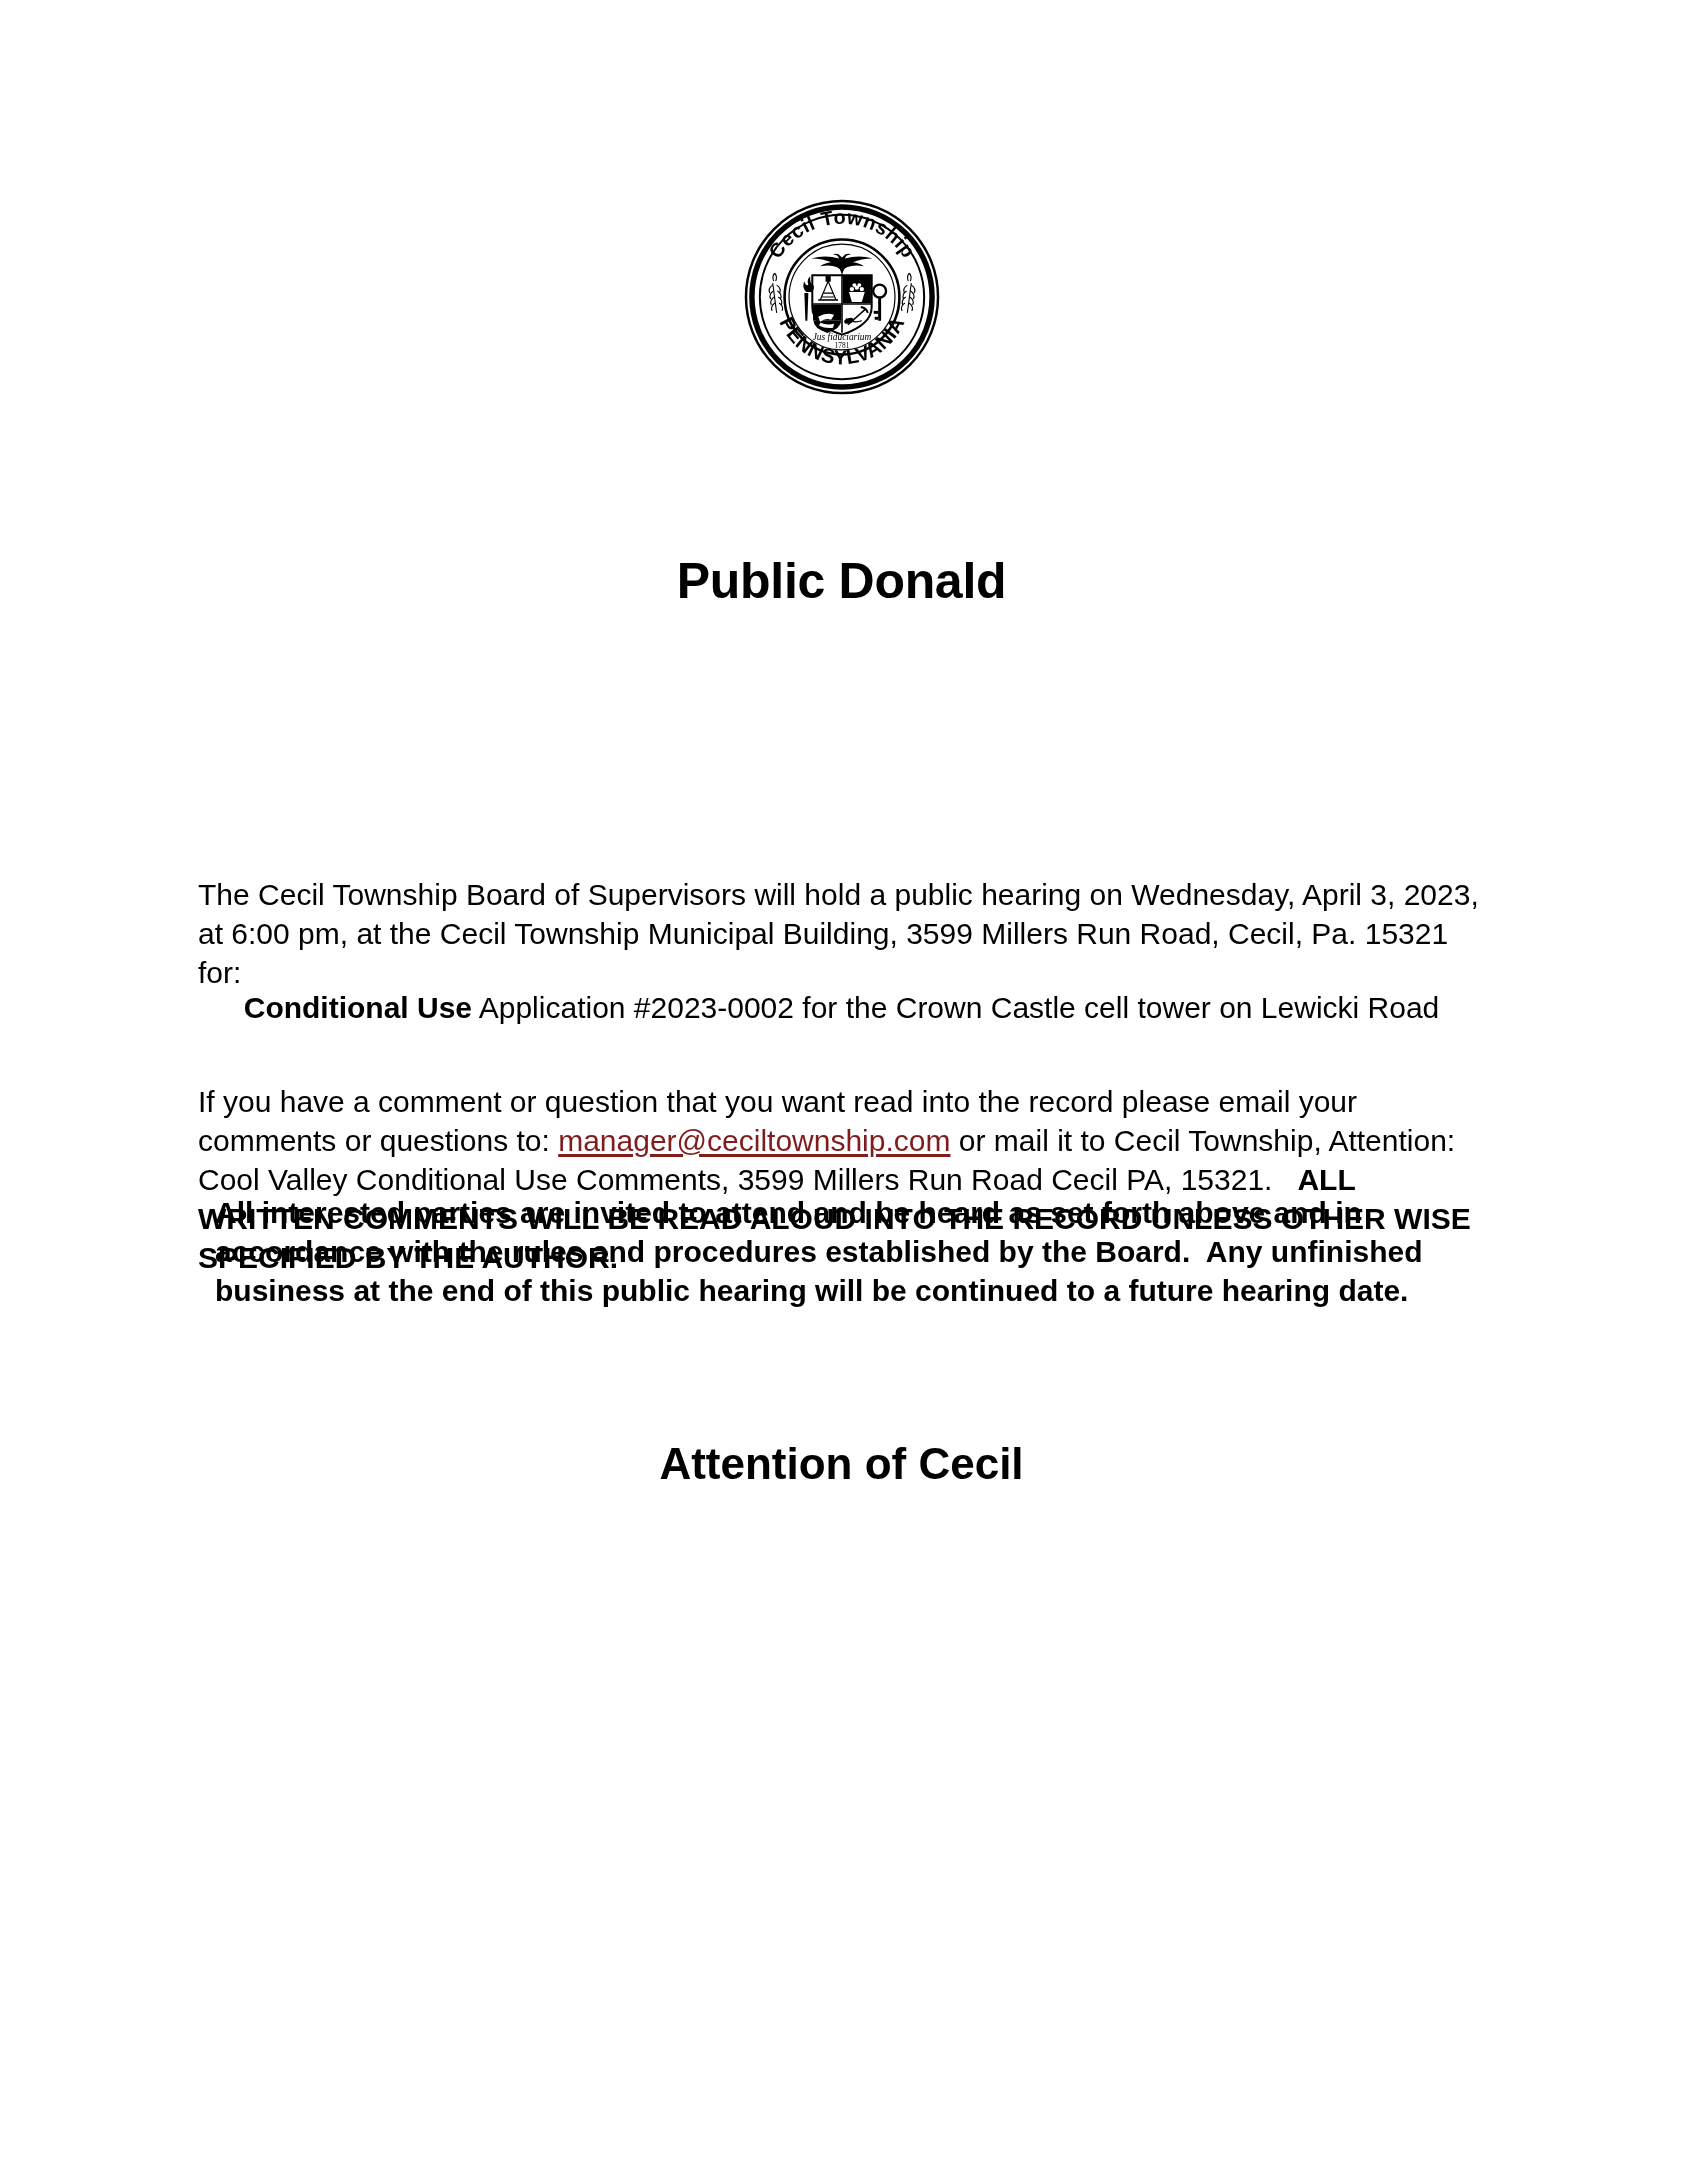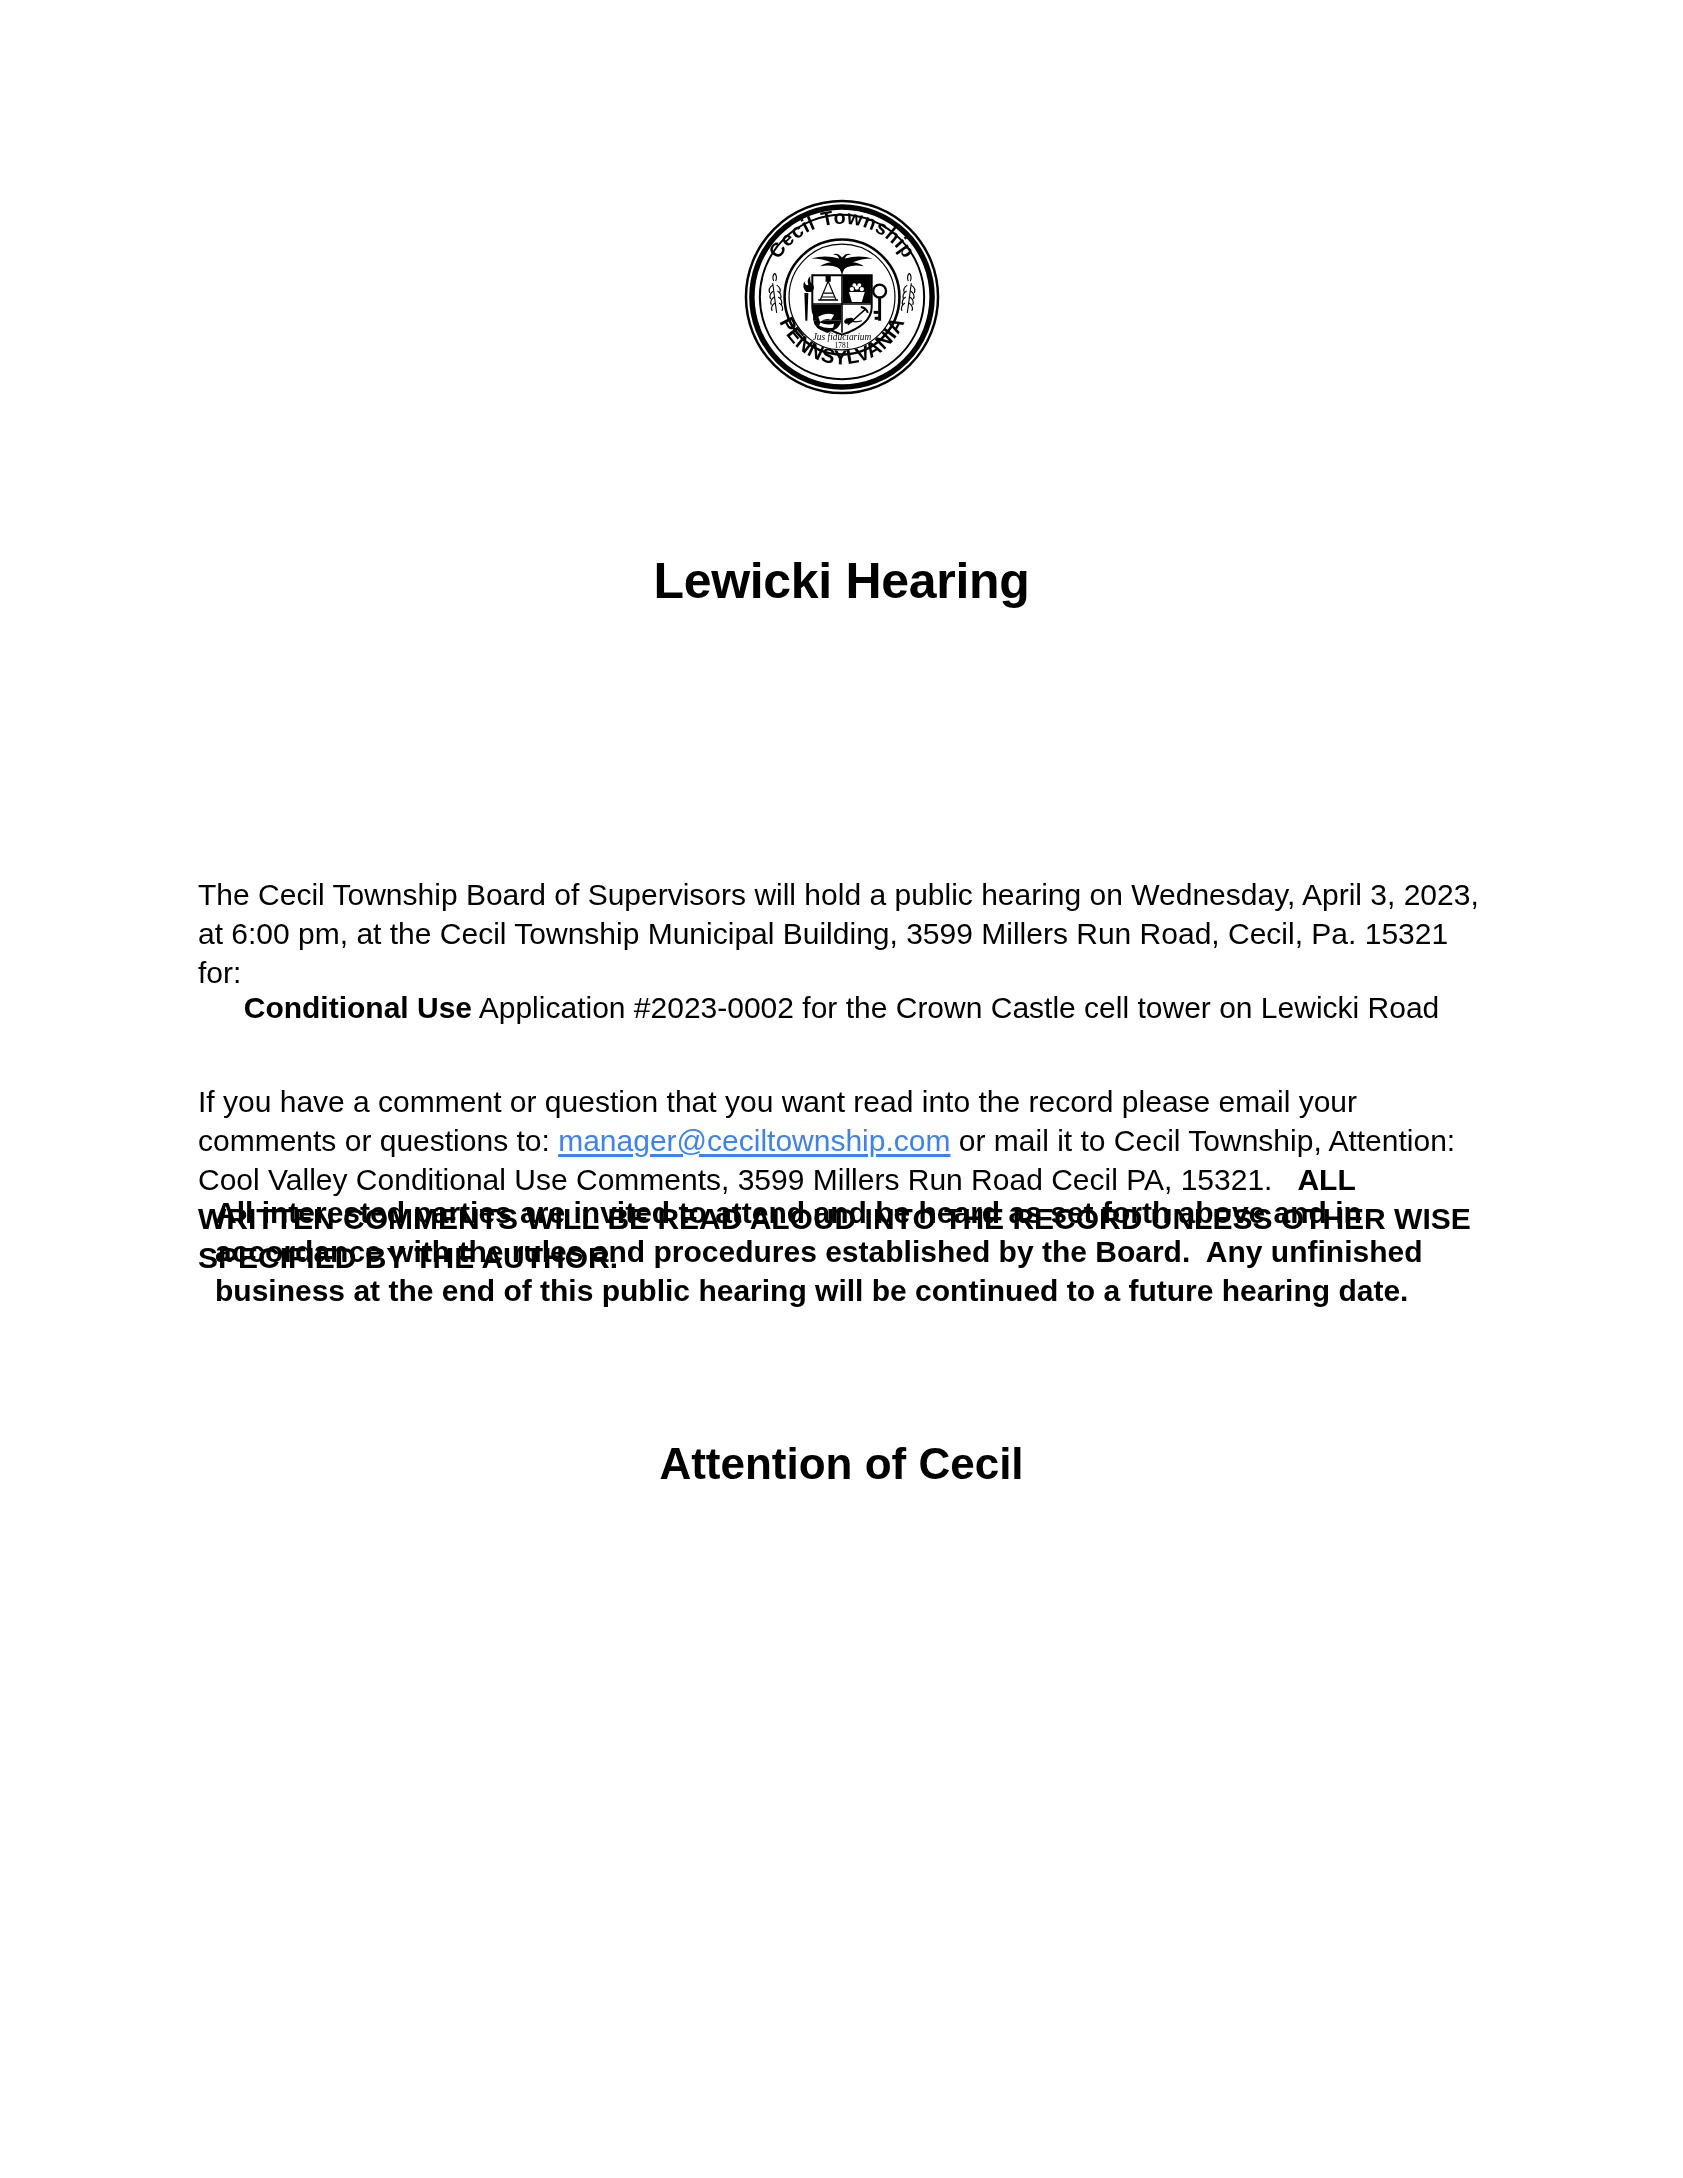--- a/index.html
+++ b/index.html
@@ -73,21 +73,21 @@
   .p-invited   { top: 1163px; font-weight: bold; margin-left: 17px; }
 
   .p-app .app-line {
     display: inline-block;
     text-align: left;
   }
 
   strong.b { font-weight: bold; }
 
   a.maillink {
-    color: #3b82f6;
+    color: #7f1d1d;
     text-decoration: underline;
     text-underline-offset: 3px;
   }
 
   
   .sig-block {
     position: absolute;
     left: 198px;
     width: 1287px;
     top: 1438px;
@@ -193,21 +193,21 @@
         <path d="M136.5,100 L139.5,100 L139.5,124 L136.5,124 Z" fill="#000"></path>
         <path d="M136.5,114 L132,114 L132,117 L136.5,117 Z" fill="#000"></path>
         <path d="M136.5,120 L133,120 L133,123 L136.5,123 Z" fill="#000"></path>
       </g>
 
       <text x="100" y="143" text-anchor="middle" font-family="Liberation Serif, serif" font-size="9.5" font-style="italic" fill="#000">Jus fiduciarium</text>
       <text x="100" y="152" text-anchor="middle" font-family="Liberation Serif, serif" font-size="7.5" fill="#000">1781</text>
     </svg>
   </div>
 
-  <div class="heading-block title-primary">Lewicki Hearing</div>
+  <div class="heading-block title-primary">Public Donald</div>
 
 
   <p class="body-col p-intro">The Cecil Township Board of Supervisors will hold a public hearing on Wednesday, April 3, 2023, at 6:00 pm, at the Cecil Township Municipal Building, 3599 Millers Run Road, Cecil, Pa. 15321 for:</p>
 
   <p class="body-col p-app">
     <span class="app-line">
       <strong class="b">Conditional Use</strong><span> Application #2023-0002 for the Crown Castle cell tower on Lewicki Road</span>
     </span>
   </p>
 

